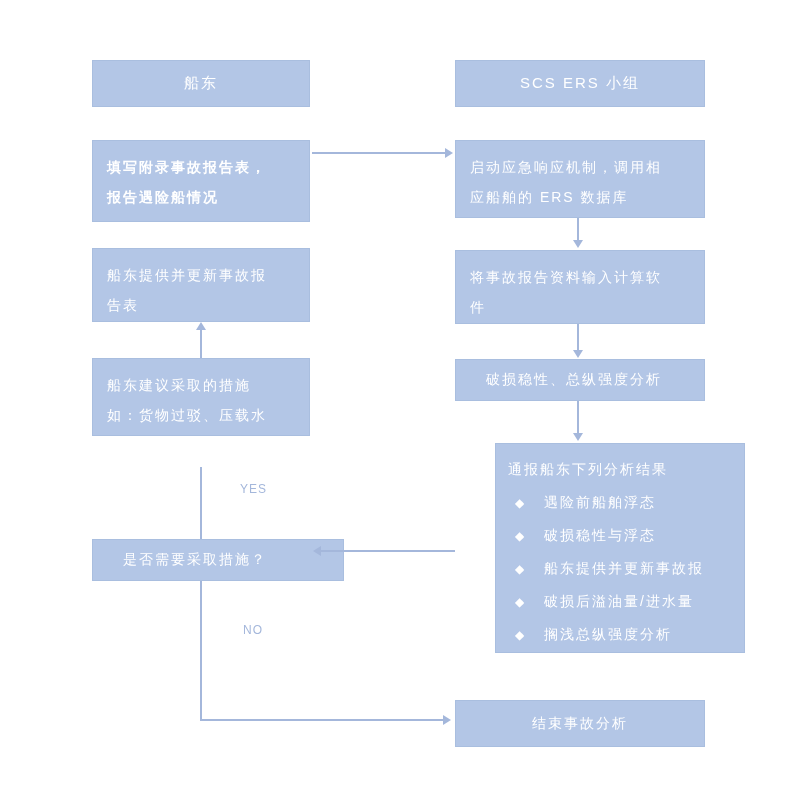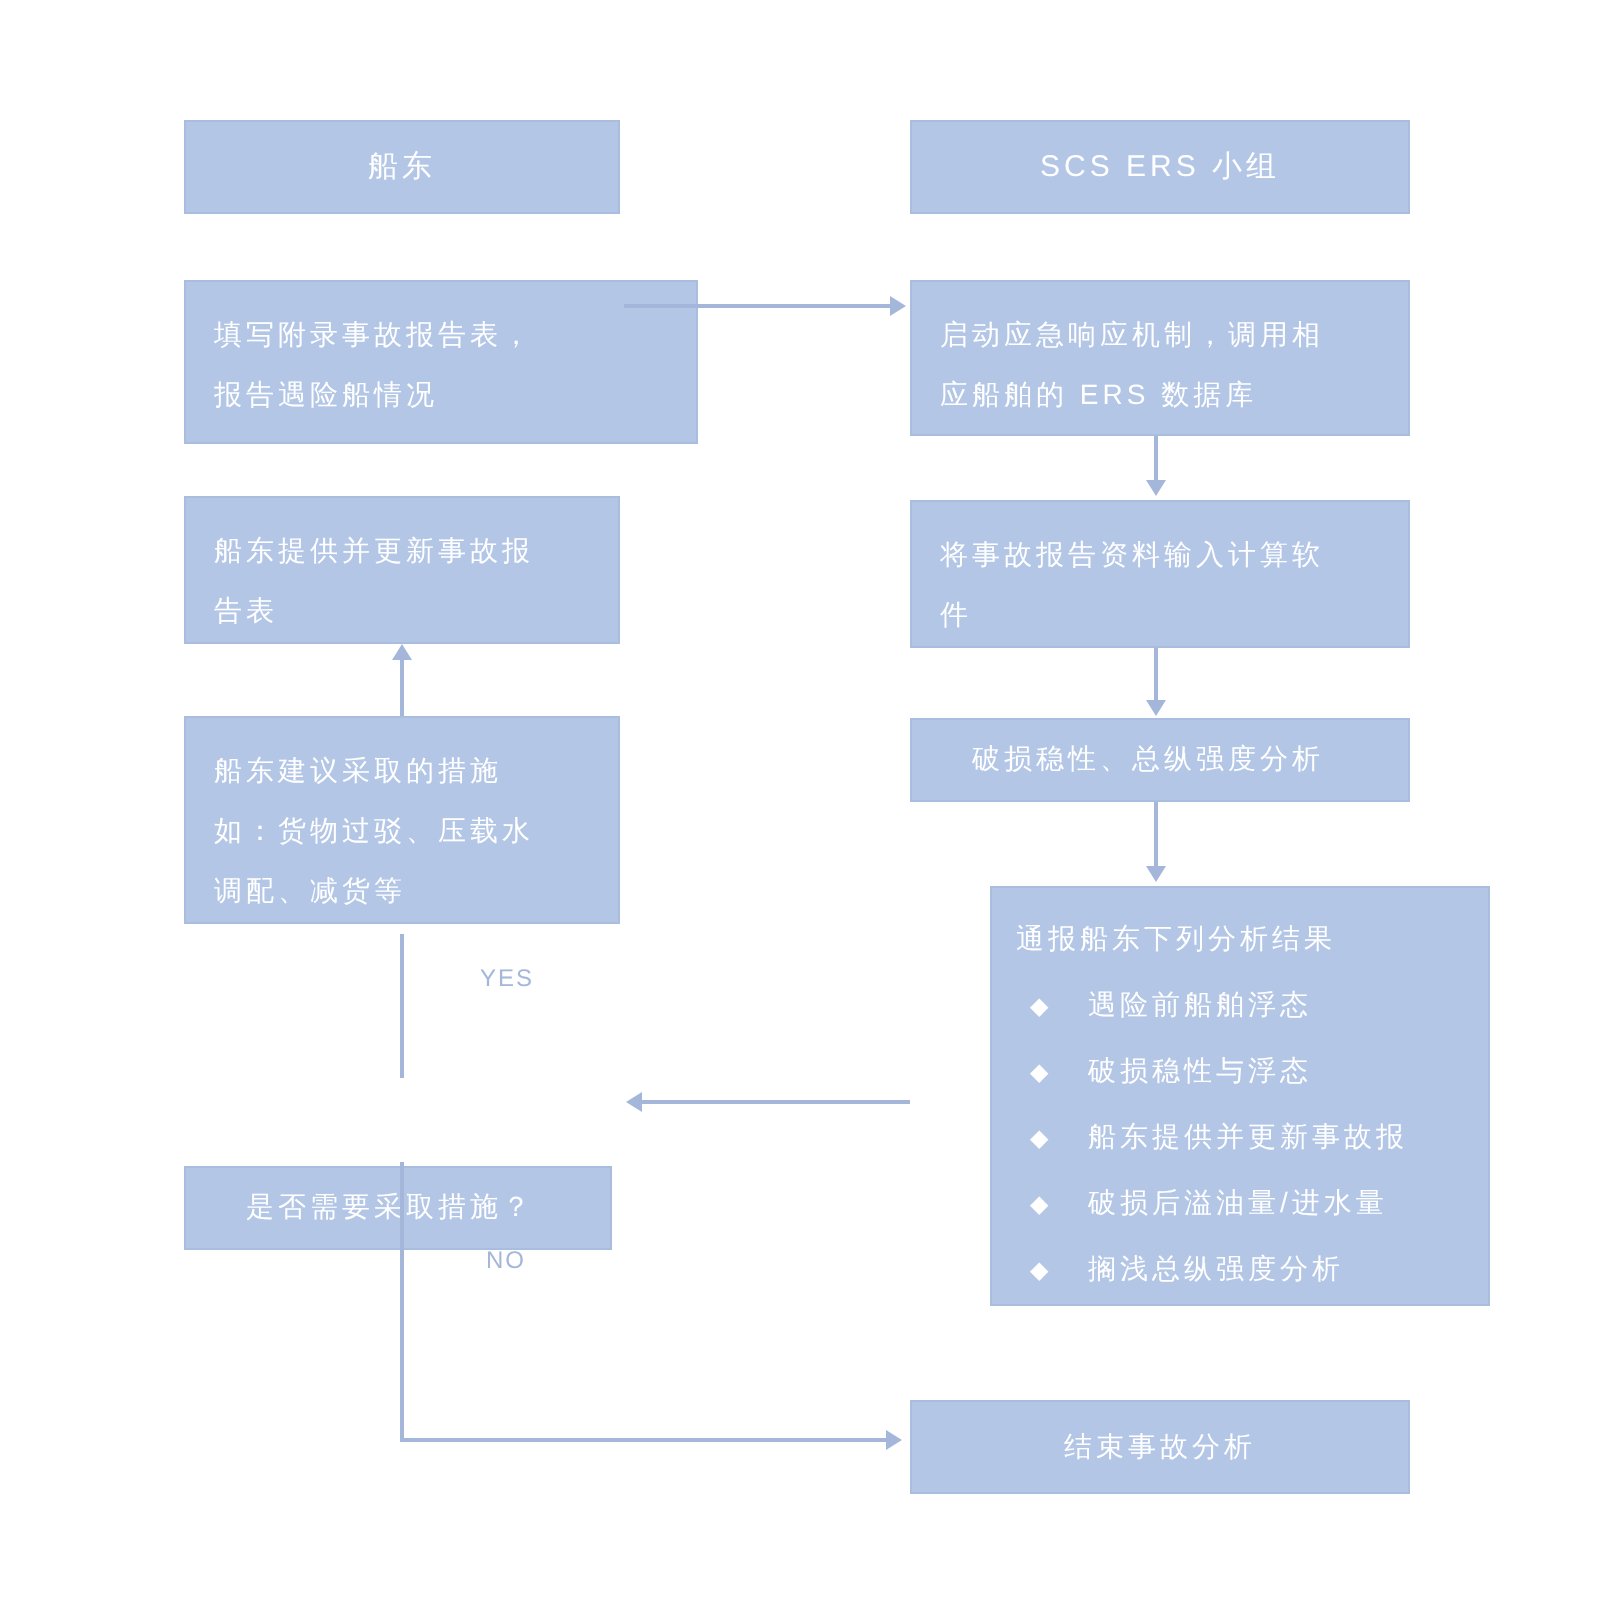--- a/index.html
+++ b/index.html
@@ -38,37 +38,37 @@
   .bullet .btxt{flex:1;}
 </style>
 </head>
 <body>
 
 <div class="canvas">
 
   <div class="node hdr" style="left:92px;top:60px;width:218px;height:47px;">船东</div>
   <div class="node hdr" style="left:455px;top:60px;width:250px;height:47px;">SCS ERS 小组</div>
 
-  <div class="node pad" style="left:92px;top:140px;width:257px;height:82px;">
+  <div class="node pad" style="left:92px;top:140px;width:218px;height:82px;font-weight:bold;">
     <span class="ln">填写附录事故报告表，</span>
     <span class="ln">报告遇险船情况</span>
   </div>
 
   <div class="node pad" style="left:92px;top:248px;width:218px;height:74px;">
     <span class="ln">船东提供并更新事故报</span>
     <span class="ln">告表</span>
   </div>
 
-  <div class="node pad" style="left:92px;top:358px;width:218px;height:104px;">
+  <div class="node pad" style="left:92px;top:358px;width:218px;height:78px;">
     <span class="ln">船东建议采取的措施</span>
     <span class="ln">如：货物过驳、压载水</span>
     <span class="ln">调配、减货等</span>
   </div>
 
-  <div class="node vcenter" style="left:92px;top:539px;width:214px;height:42px;margin-top:44px;">是否需要采取措施？</div>
+  <div class="node vcenter" style="left:92px;top:539px;width:252px;height:42px;">是否需要采取措施？</div>
 
   <div class="node pad" style="left:455px;top:140px;width:250px;height:78px;">
     <span class="ln">启动应急响应机制，调用相</span>
     <span class="ln">应船舶的 ERS 数据库</span>
   </div>
 
   <div class="node pad" style="left:455px;top:250px;width:250px;height:74px;">
     <span class="ln">将事故报告资料输入计算软</span>
     <span class="ln">件</span>
   </div>

